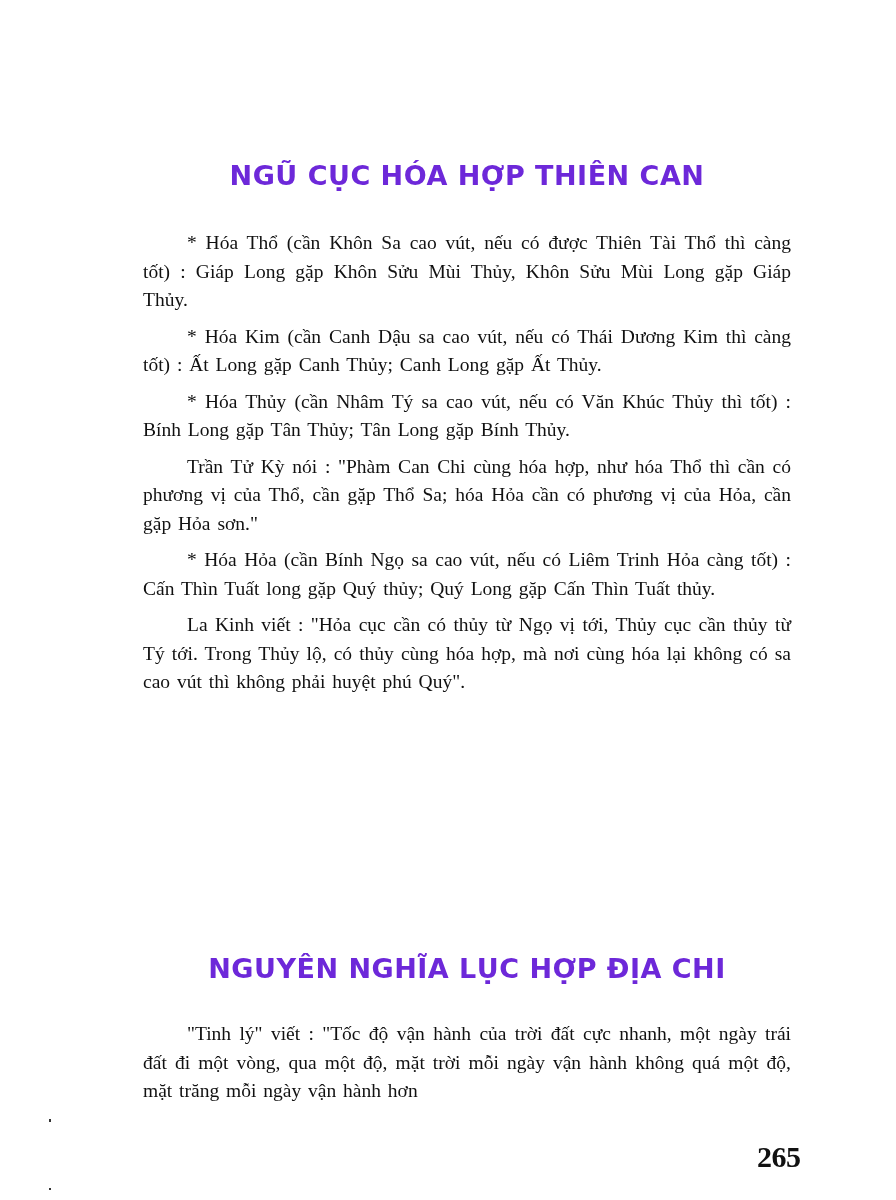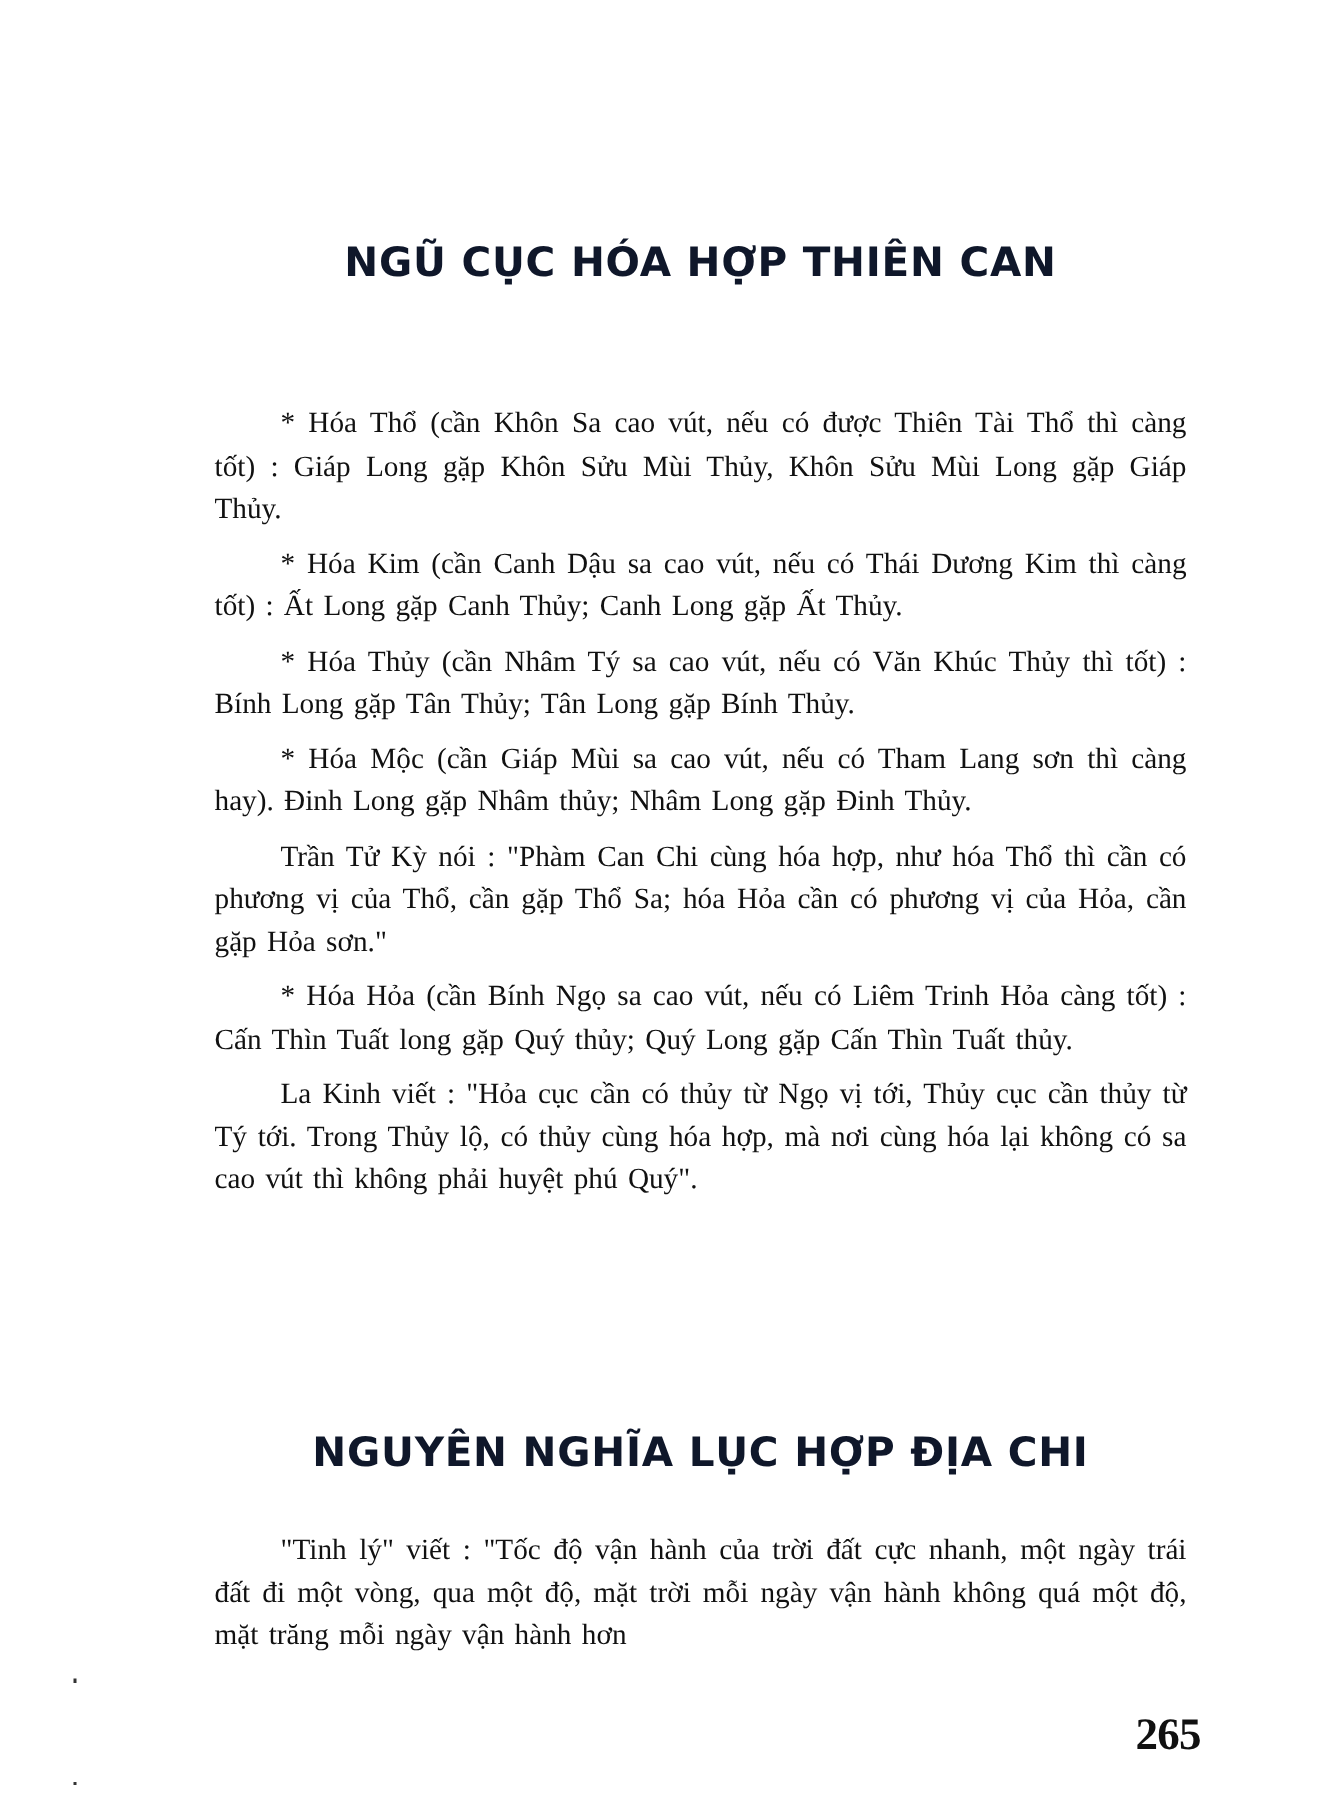--- a/index.html
+++ b/index.html
@@ -20,33 +20,33 @@
     top: 0;
     width: 648px;
   }
   .heading {
     font-family: "DejaVu Sans", sans-serif;
     font-weight: bold;
     font-size: 27px;
     letter-spacing: 0.5px;
     text-align: center;
     margin: 0;
-    color: #0f172a;
+    color: #6d28d9;
     position: absolute;
     left: 0;
     width: 648px;
   }
   .h1 { top: 160px; }
   .h2 { top: 953px; }
   .section {
     position: absolute;
     left: 0;
     width: 648px;
   }
-  .s1 { top: 229px; margin-top: 40px; }
+  .s1 { top: 229px; }
   .s2 { top: 1020px; }
   p {
     font-family: "Liberation Serif", "DejaVu Serif", serif;
     font-size: 19.5px;
     line-height: 28.5px;
     margin: 0 0 8px 0;
     text-align: justify;
     text-indent: 44px;
     word-spacing: 2px;
   }
@@ -69,21 +69,20 @@
 </head>
 <body>
 
 <div class="page">
   <h2 class="heading h1">NGŨ CỤC HÓA HỢP THIÊN CAN</h2>
 
   <div class="section s1">
     <p>* Hóa Thổ (cần Khôn Sa cao vút, nếu có được Thiên Tài Thổ thì càng tốt) : Giáp Long gặp Khôn Sửu Mùi Thủy, Khôn Sửu Mùi Long gặp Giáp Thủy.</p>
     <p>* Hóa Kim (cần Canh Dậu sa cao vút, nếu có Thái Dương Kim thì càng tốt) : Ất Long gặp Canh Thủy; Canh Long gặp Ất Thủy.</p>
     <p>* Hóa Thủy (cần Nhâm Tý sa cao vút, nếu có Văn Khúc Thủy thì tốt) : Bính Long gặp Tân Thủy; Tân Long gặp Bính Thủy.</p>
-    <p>* Hóa Mộc (cần Giáp Mùi sa cao vút, nếu có Tham Lang sơn thì càng hay). Đinh Long gặp Nhâm thủy; Nhâm Long gặp Đinh Thủy.</p>
     <p>Trần Tử Kỳ nói : "Phàm Can Chi cùng hóa hợp, như hóa Thổ thì cần có phương vị của Thổ, cần gặp Thổ Sa; hóa Hỏa cần có phương vị của Hỏa, cần gặp Hỏa sơn."</p>
     <p>* Hóa Hỏa (cần Bính Ngọ sa cao vút, nếu có Liêm Trinh Hỏa càng tốt) : Cấn Thìn Tuất long gặp Quý thủy; Quý Long gặp Cấn Thìn Tuất thủy.</p>
     <p>La Kinh viết : "Hỏa cục cần có thủy từ Ngọ vị tới, Thủy cục cần thủy từ Tý tới. Trong Thủy lộ, có thủy cùng hóa hợp, mà nơi cùng hóa lại không có sa cao vút thì không phải huyệt phú Quý".</p>
   </div>
 
   <h2 class="heading h2">NGUYÊN NGHĨA LỤC HỢP ĐỊA CHI</h2>
 
   <div class="section s2">
     <p>"Tinh lý" viết : "Tốc độ vận hành của trời đất cực nhanh, một ngày trái đất đi một vòng, qua một độ, mặt trời mỗi ngày vận hành không quá một độ, mặt trăng mỗi ngày vận hành hơn</p>
   </div>

